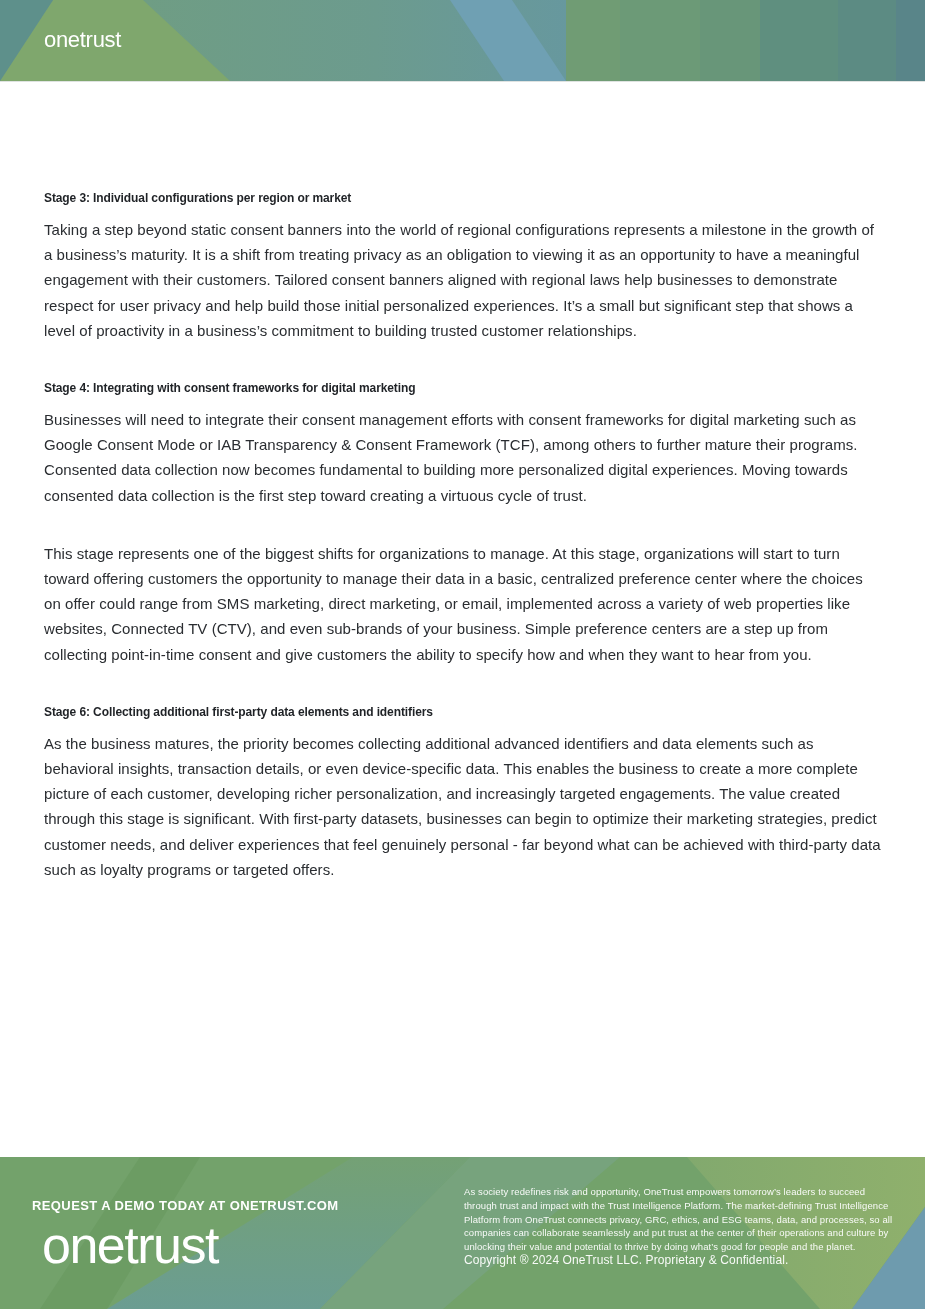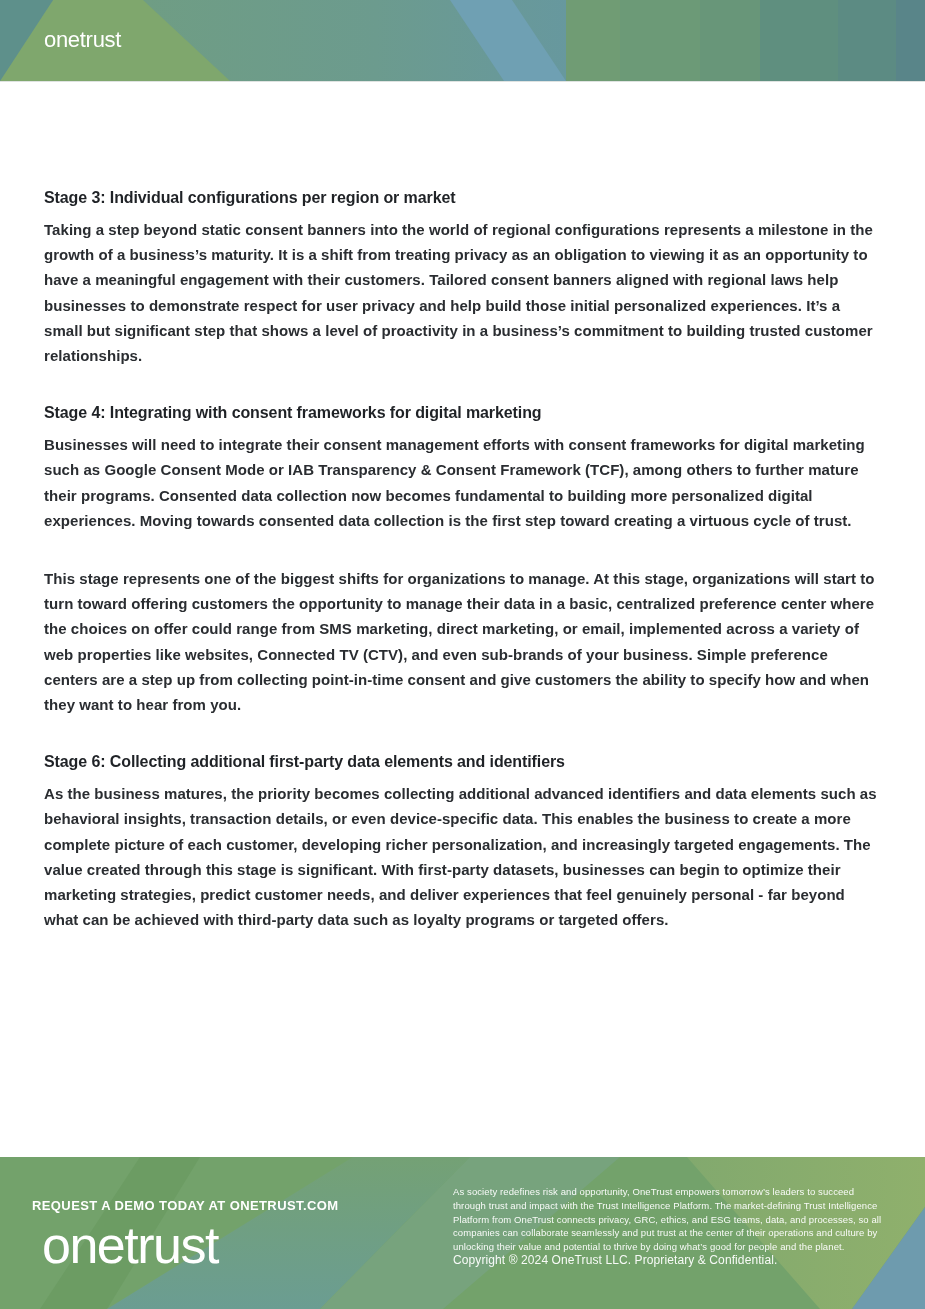--- a/index.html
+++ b/index.html
@@ -25,26 +25,26 @@
   }
 
   
   .content {
     position: absolute; top: 186px; left: 44px;
     width: 838px;
     color: #26292e;
   }
   .section { margin-bottom: 33px; }
   .section h2 {
-    font-size: 16px; font-weight: 700;
+    font-size: 12px; font-weight: 700;
     line-height: 24px; margin: 0 0 7px 0;
     letter-spacing: -0.1px; color: #1f2226;
   }
   .section p {
-    font-size: 15px; font-weight: 700;
+    font-size: 15px; font-weight: 400;
     line-height: 25.2px; letter-spacing: 0.05px;
     color: #2a2d31; margin: 0 0 0 0;
   }
 
   
   .footer-band {
     position: absolute; left: 0; top: 1157px;
     width: 925px; height: 152px;
   }
   .footer-band svg { position: absolute; inset: 0; width: 100%; height: 100%; display: block; }
@@ -52,21 +52,21 @@
     position: absolute; left: 32px; top: 41px;
     color: #ffffff; font-size: 13px; font-weight: 700;
     letter-spacing: 0.4px;
   }
   .footer-logo {
     position: absolute; left: 42px; top: 58px;
     color: #ffffff; font-size: 52px; font-weight: 400;
     letter-spacing: -1.5px;
   }
   .footer-about {
-    position: absolute; left: 453px; top: 28px;
+    position: absolute; left: 464px; top: 28px;
     width: 430px;
     color: rgba(255,255,255,0.95);
     font-size: 9.5px; line-height: 13.8px; font-weight: 400;
     letter-spacing: 0.1px;
   }
   .footer-copyright {
     margin-top: 0;
     color: rgba(255,255,255,0.95);
     font-size: 12px; line-height: 13.8px;
   }

